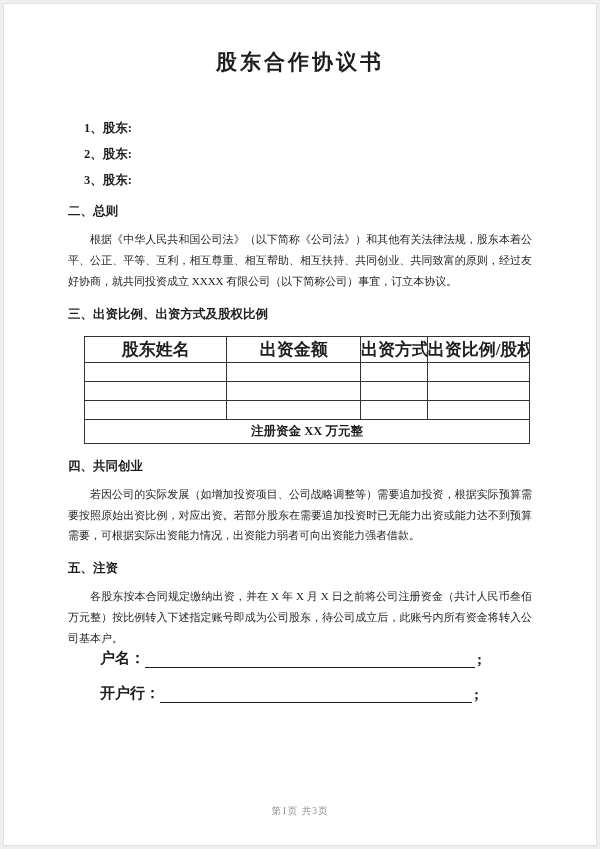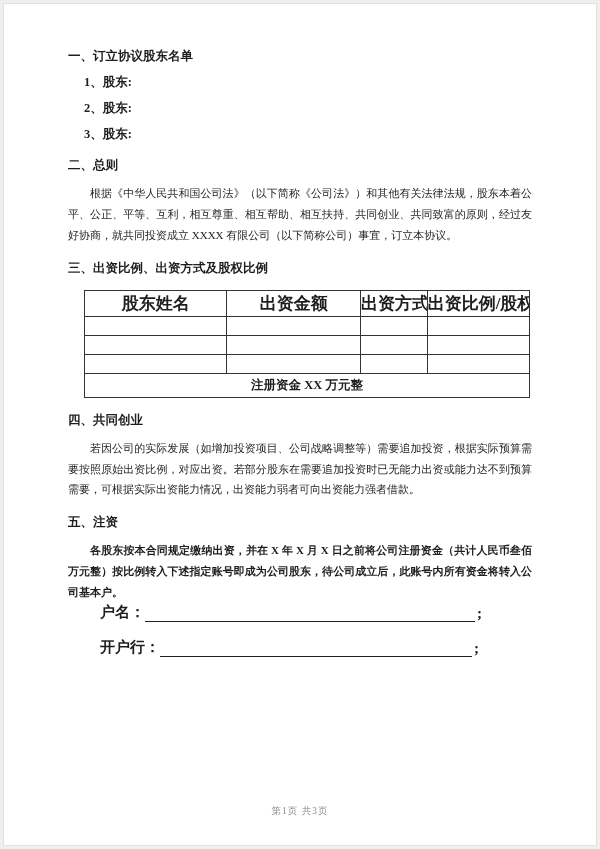--- a/index.html
+++ b/index.html
@@ -38,21 +38,21 @@
     font-size: 12.5px;
     padding-left: 16px;
     margin-bottom: 9px;
   }
   .para {
     font-size: 11px;
     line-height: 1.9;
     text-align: justify;
     text-indent: 2em;
   }
-  .para.bold { font-weight: bold; }
+  .para.bold { font-weight: normal; }
 
   .table-wrap { padding: 4px 2px 0 16px; }
   table.contrib {
     width: 100%;
     border-collapse: collapse;
     table-layout: fixed;
   }
   table.contrib th, table.contrib td {
     border: 1px solid #333333;
     font-size: 17px;
@@ -102,23 +102,23 @@
     color: #8a8a8a;
     letter-spacing: 1px;
   }
 </style>
 </head>
 <body>
 
 <div class="page">
   <div class="content">
 
+    <div class="doc-title">股东合作协议书</div>
 
     <div class="section">
-      <div class="sec-heading">一、订立协议股东名单</div>
       <div class="list-item">1、股东:</div>
       <div class="list-item">2、股东:</div>
       <div class="list-item">3、股东:</div>
     </div>
 
     <div class="section">
       <div class="sec-heading">二、总则</div>
       <div class="para">根据《中华人民共和国公司法》（以下简称《公司法》）和其他有关法律法规，股东本着公平、公正、平等、互利，相互尊重、相互帮助、相互扶持、共同创业、共同致富的原则，经过友好协商，就共同投资成立 XXXX 有限公司（以下简称公司）事宜，订立本协议。</div>
     </div>
 

